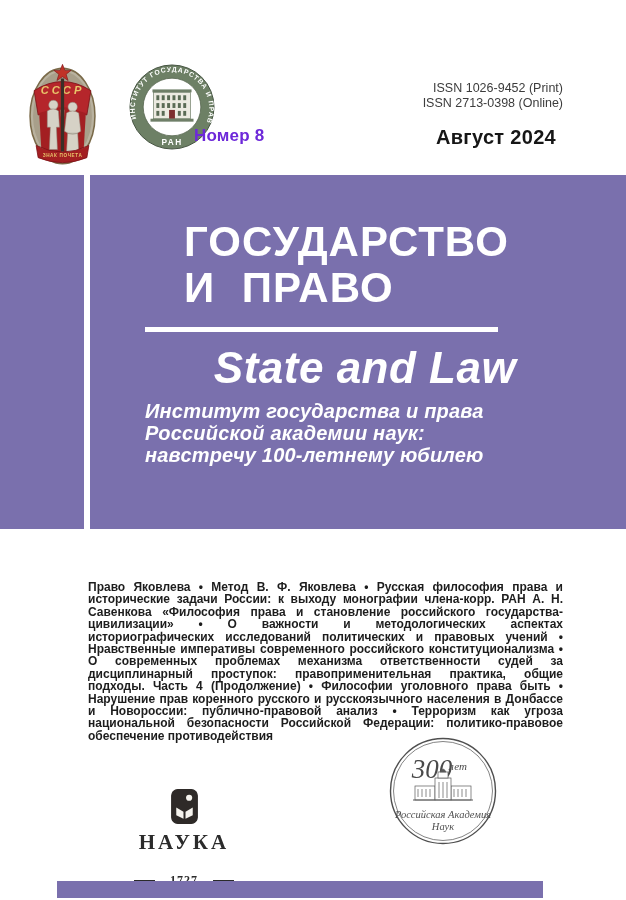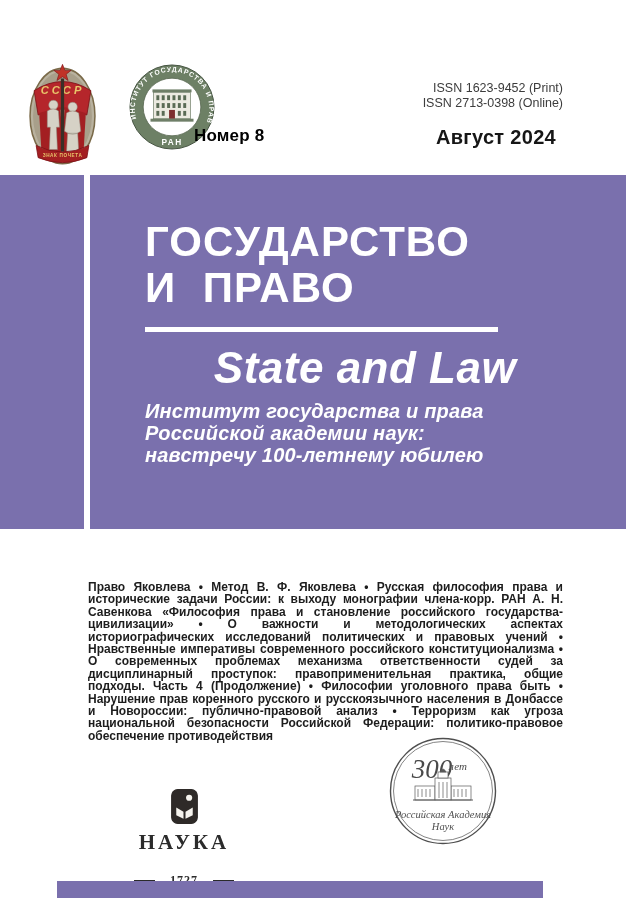--- a/index.html
+++ b/index.html
@@ -7,42 +7,42 @@
   .page {
     position:relative; width:626px; height:900px;
     background:#ffffff; overflow:hidden; margin:0 auto;
     font-family:"Liberation Sans", sans-serif;
   }
   
   .order-badge { position:absolute; left:27px; top:60px; width:71px; height:106px; }
   .inst-seal   { position:absolute; left:129px; top:64px; width:86px; height:86px; }
   .issue-number {
     position:absolute; left:194px; top:126px;
-    font-size:17px; font-weight:bold; color:#000000; letter-spacing:.2px;
+    font-size:17px; font-weight:bold; color:#6d28d9; letter-spacing:.2px;
   }
   .issn-block {
     position:absolute; right:63px; top:81px; text-align:right;
     font-size:12.5px; line-height:15px; color:#3c3c3c;
   }
   .issue-date {
     position:absolute; right:70px; top:126px;
     font-size:20px; font-weight:bold; color:#161616; letter-spacing:.3px;
   }
   
   .masthead {
     position:absolute; left:0; top:175px; width:626px; height:354px;
     background:#7a70ad;
   }
   .masthead .vline {
     position:absolute; left:84px; top:0; width:6px; height:100%; background:#ffffff;
   }
   .mast-inner { position:absolute; left:145px; top:0; width:440px; }
   .title-ru {
     margin-top:44px; color:#ffffff; font-weight:bold;
-    font-size:42px; line-height:46px; letter-spacing:1px;
+    font-size:42px; line-height:46px; letter-spacing:1px;margin-left:39px;
   }
   .title-ru .l2 { word-spacing:14px; }
   .title-divider {
     margin-top:16px; width:353px; height:5px; background:#ffffff;
   }
   .title-en {
     margin-top:13px; color:#ffffff; font-weight:bold; font-style:italic;
     font-size:44px; line-height:46px; letter-spacing:.5px;text-align:center;
   }
   .subtitle {
@@ -128,21 +128,21 @@
       <rect x="50" y="48" width="3" height="5" fill="#5a6b55"></rect>
         <rect x="55.5" y="48" width="3" height="5" fill="#5a6b55"></rect>
       <rect x="41" y="47" width="6" height="9" fill="#7d2f2f"></rect>
       <rect x="22" y="56" width="44" height="3" fill="#6f7f68"></rect>
     </g>
   </svg>
 
   <div class="issue-number">Номер 8</div>
 
   <div class="issn-block">
-    <div>ISSN 1623-9452 (Print)</div>
+    <div>ISSN 1026-9452 (Print)</div>
     <div>ISSN 2713-0398 (Online)</div>
   </div>
 
   <div class="issue-date">Август 2024</div>
 
   <div class="masthead">
     <div class="vline"></div>
     <div class="mast-inner">
       <div class="title-ru">
         <div>ГОСУДАРСТВО</div>

